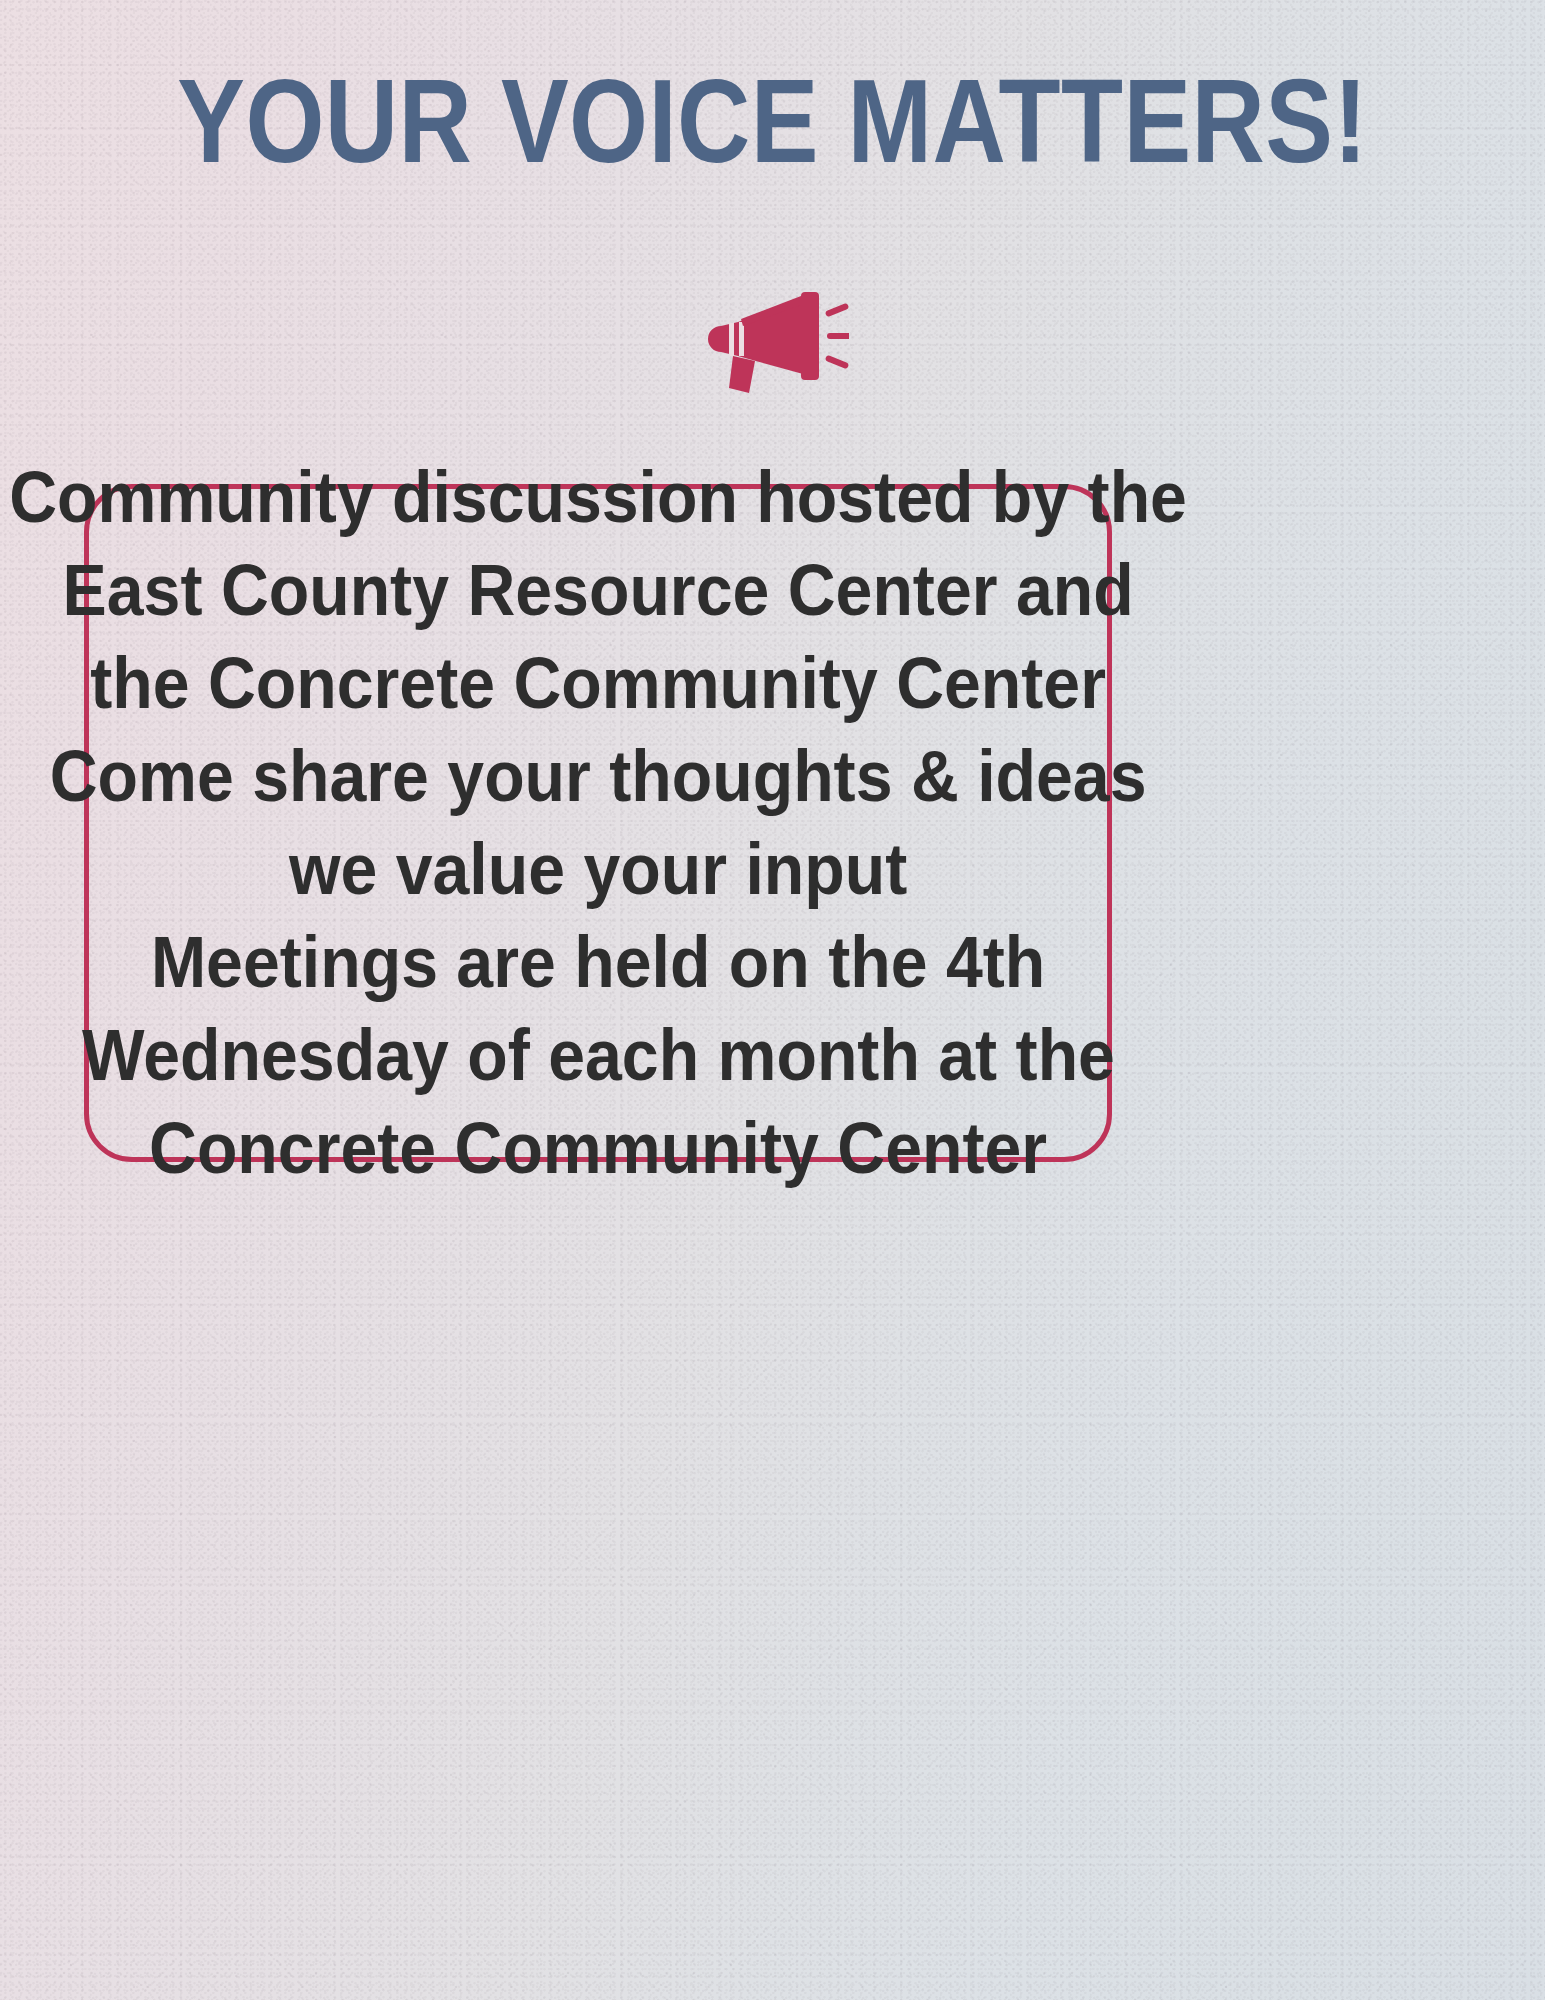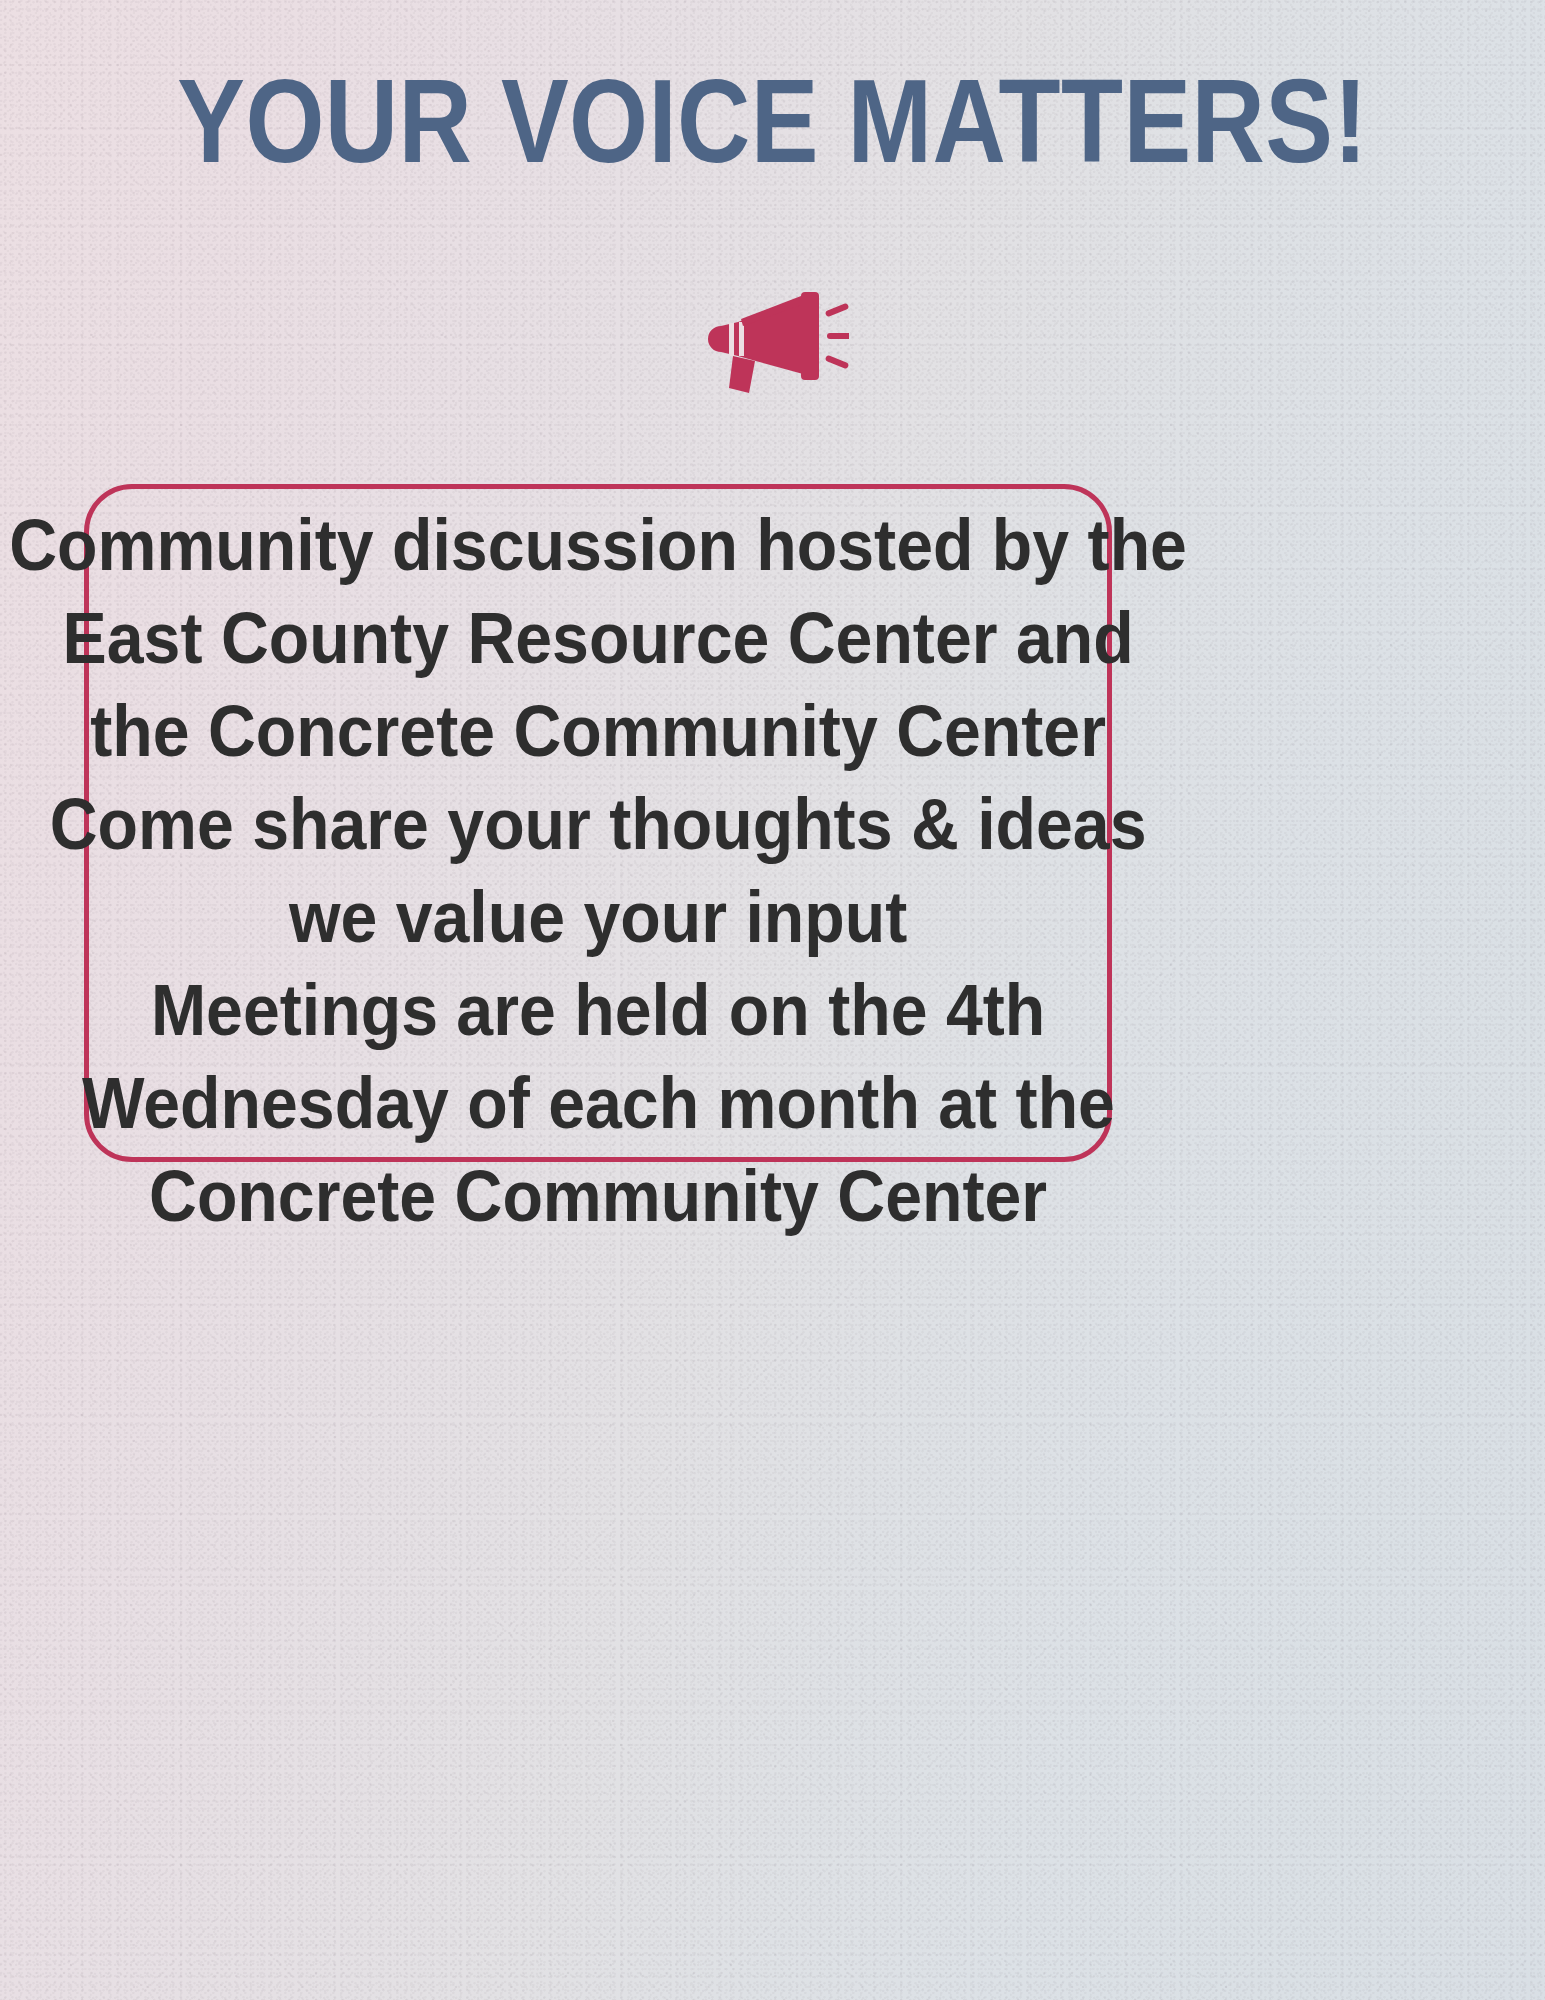--- a/index.html
+++ b/index.html
@@ -91,21 +91,21 @@
     top: 484px;
     left: 84px;
     width: 1028px;
     height: 678px;
     box-sizing: border-box;
     border: 5px solid #be3459;
     border-radius: 48px;
     display: flex;
     flex-direction: column;
     align-items: center;
-    justify-content: flex-start;
+    justify-content: center;
     padding: 10px 22px;
   }
 
   .box-line {
     color: #2e2e2e;
     font-family: "Liberation Sans Narrow", "Liberation Sans", sans-serif;
     font-weight: 700;
     font-size: 72px;
     line-height: 93px;
     text-align: center;

